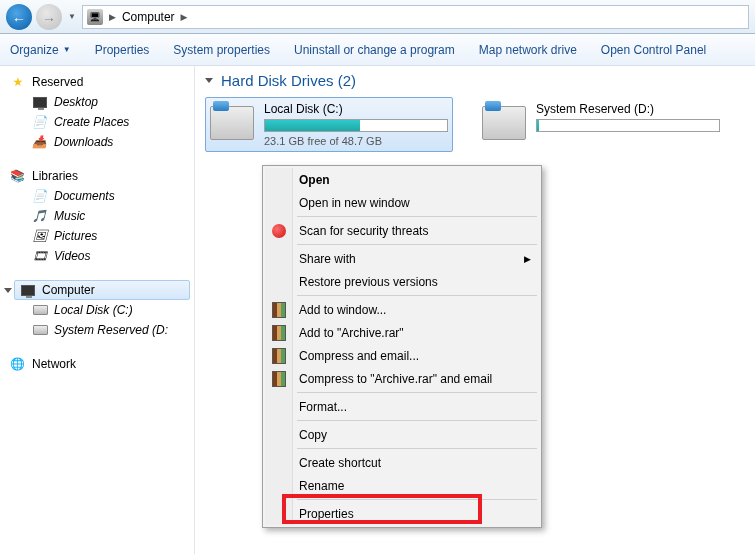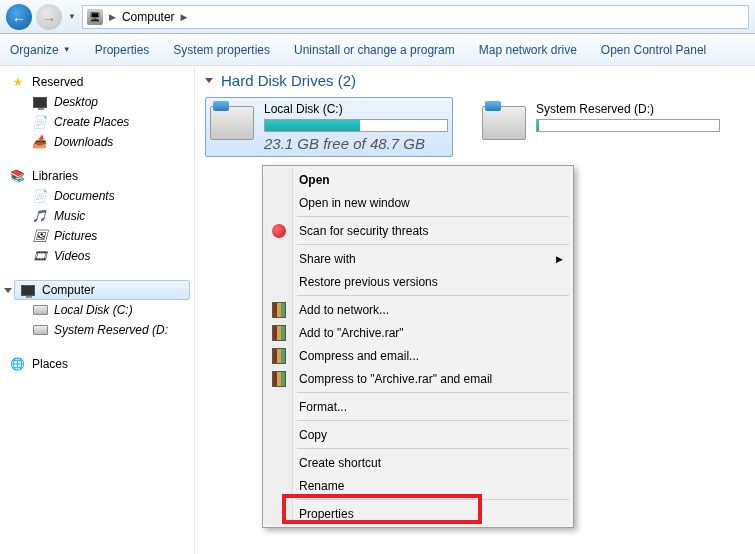--- a/index.html
+++ b/index.html
@@ -43,24 +43,24 @@
 .section-title { color:#13569e; font-size:15px; margin-bottom:8px; display:flex; align-items:center; gap:6px; }
 .drives { display:flex; gap:24px; }
 .drive-tile { width:248px; display:flex; gap:10px; padding:4px; border:1px solid transparent; border-radius:2px; }
 .drive-tile.selected { background:linear-gradient(#ecf4fc,#d0e5fa); border:1px solid #7da9d9; }
 .drive-thumb { width:44px; height:34px; background:linear-gradient(#eee,#c8c8c8); border:1px solid #999; border-radius:2px; position:relative; margin-top:4px; }
 .drive-thumb::before { content:""; position:absolute; top:-6px; left:2px; width:16px; height:10px; background:linear-gradient(#6bb5e8,#2a7ec5); border-radius:2px; }
 .drive-info { flex:1; }
 .drive-name { margin-bottom:3px; }
 .drive-bar { width:100%; height:13px; background:#fff; border:1px solid #a0a0a0; margin-bottom:3px; position:relative; }
 .drive-fill { height:100%; background:linear-gradient(#2fcaca,#1ea9a9); }
-.drive-free { color:#555; font-size:15px;font-style:italic; }
-
-
-.context-menu { position:absolute; left:262px; top:165px; width:312px; background:#f2f2f2; border:1px solid #a0a0a0; box-shadow:3px 3px 6px rgba(0,0,0,0.3); padding:2px; }
+.drive-free { color:#555; font-size:11px; }
+
+
+.context-menu { position:absolute; left:262px; top:165px; width:280px; background:#f2f2f2; border:1px solid #a0a0a0; box-shadow:3px 3px 6px rgba(0,0,0,0.3); padding:2px; }
 .cm-gutter { position:absolute; left:2px; top:2px; bottom:2px; width:28px; background:#eee; border-right:1px solid #ddd; }
 .cm-item { position:relative; height:23px; display:flex; align-items:center; padding-left:34px; cursor:pointer; z-index:1; }
 .cm-item.bold { font-weight:bold; }
 .cm-sep { height:1px; background:#d0d0d0; margin:2px 2px 2px 32px; position:relative; z-index:1; }
 .cm-icon { position:absolute; left:6px; width:16px; height:16px; display:flex; align-items:center; justify-content:center; }
 .cm-arrow { position:absolute; right:8px; font-size:9px; }
 .rar-icon { width:14px; height:16px; background:linear-gradient(90deg,#7a3e1a 33%,#d4a05a 33%,#d4a05a 66%,#5a9e5a 66%); border:1px solid #555; }
 .red-dot { width:14px; height:14px; border-radius:50%; background:radial-gradient(circle at 35% 35%,#ff6b6b,#cc1515); }
 .highlight-box { position:absolute; border:4px solid #ec1c24; pointer-events:none; z-index:5; }
 </style>
@@ -158,21 +158,21 @@
           <span class="ico">
             <span class="drive"></span>
           </span>
           <span>System Reserved (D:</span>
         </div>
     </div>
 
     <div class="tree-group">
       <div class="tree-header">
         <span class="ico">🌐</span>
-        <span>Places</span>
+        <span>Network</span>
       </div>
     </div>
   </div>
 
   <div class="content">
     <div class="section-title">
       <span class="triangle"></span>
       <span>Hard Disk Drives (2)</span>
     </div>
     <div class="drives">
@@ -214,21 +214,21 @@
   <div class="cm-item">
       <span>Share with</span>
       <span class="cm-arrow">▶</span>
     </div>
   <div class="cm-item">Restore previous versions</div>
   <div class="cm-sep"></div>
   <div class="cm-item">
       <span class="cm-icon">
         <span class="rar-icon"></span>
       </span>
-      <span>Add to network...</span>
+      <span>Add to window...</span>
     </div>
   <div class="cm-item">
       <span class="cm-icon">
         <span class="rar-icon"></span>
       </span>
       <span>Add to "Archive.rar"</span>
     </div>
   <div class="cm-item">
       <span class="cm-icon">
         <span class="rar-icon"></span>

